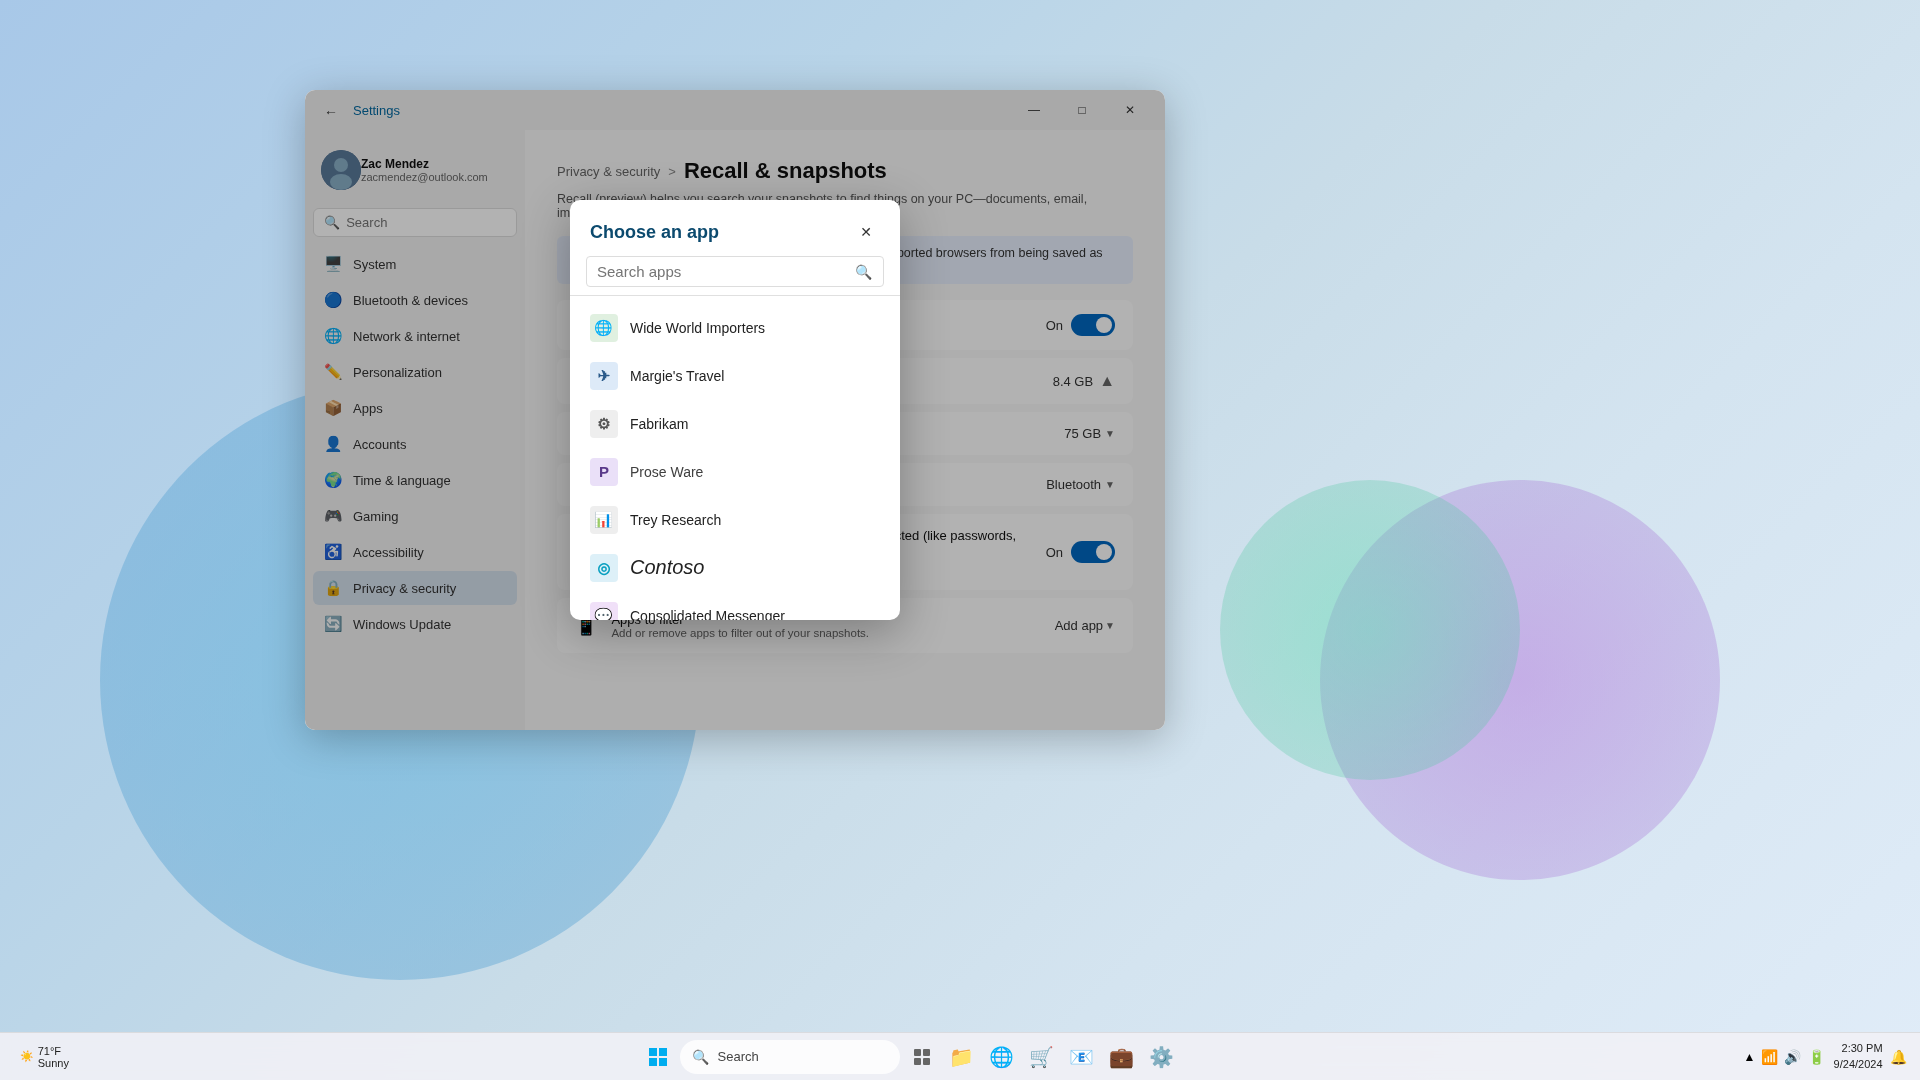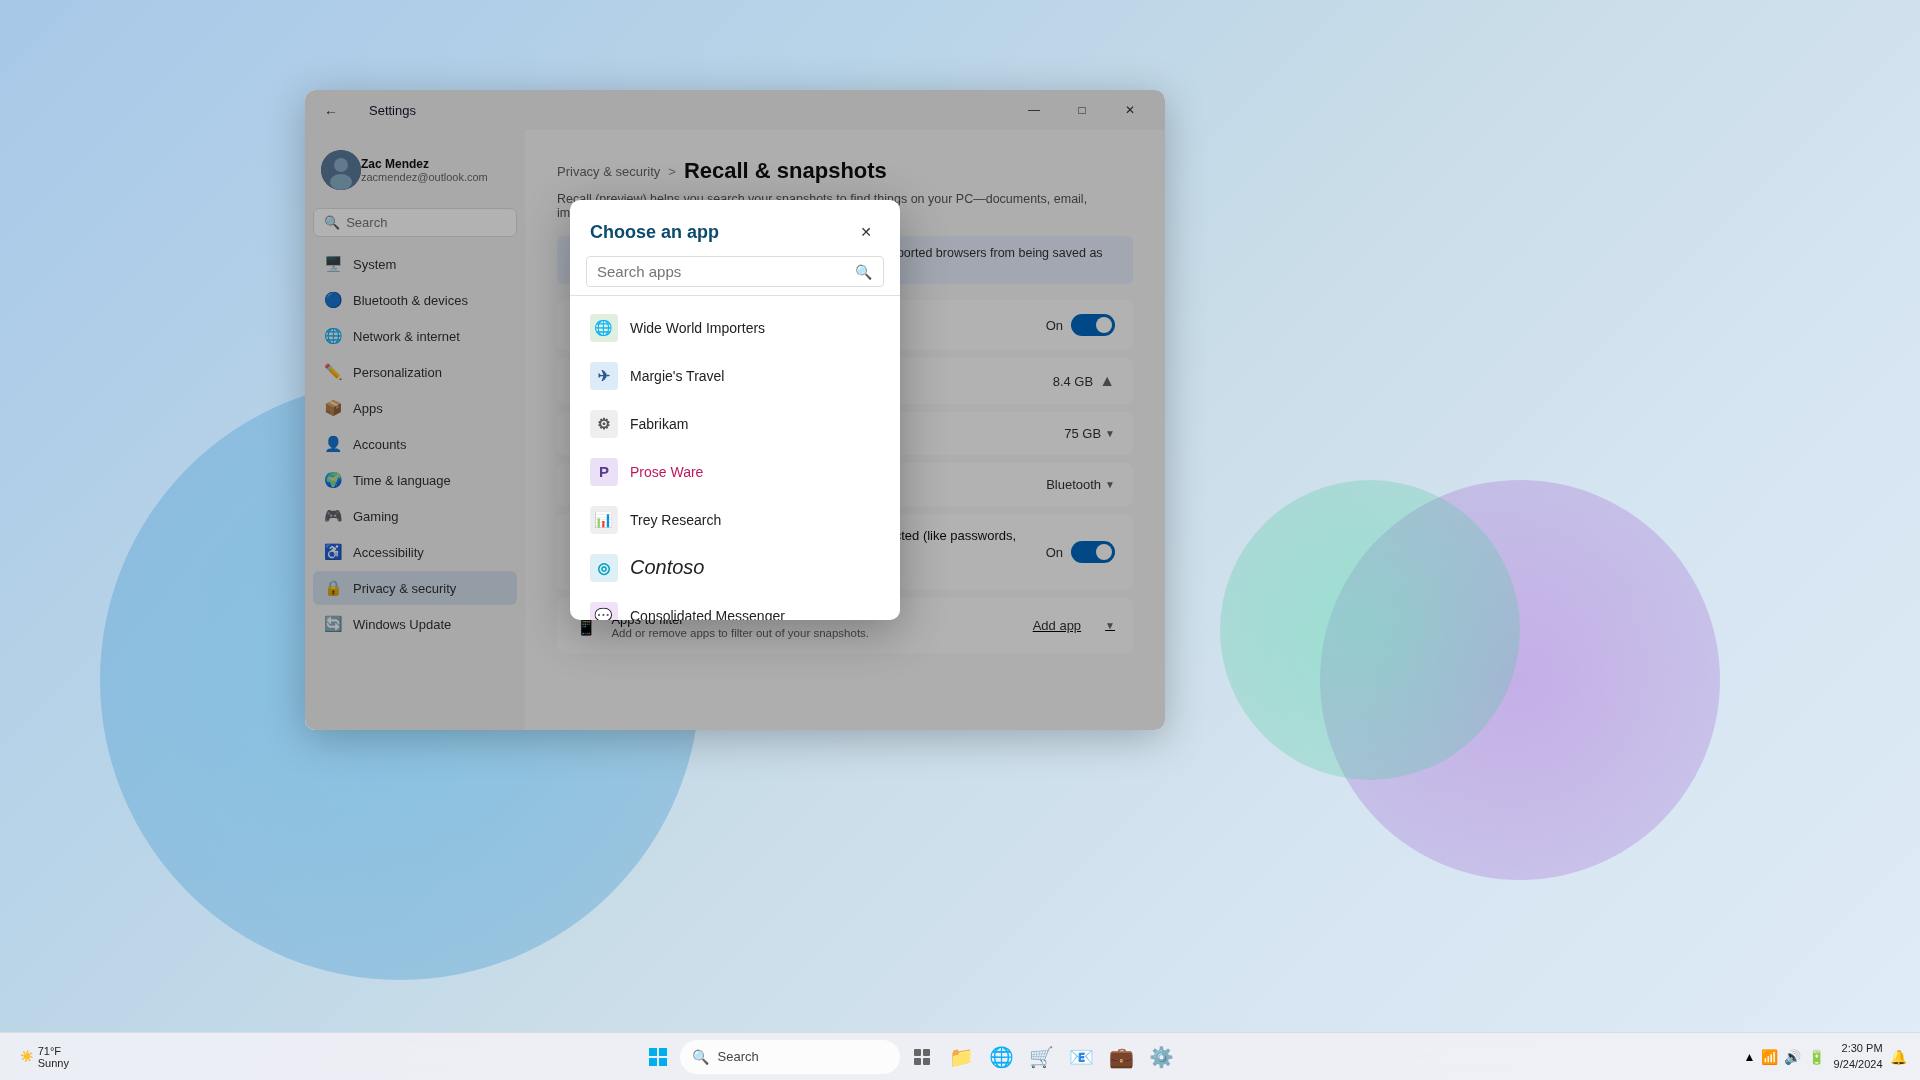--- a/index.html
+++ b/index.html
@@ -143,22 +143,21 @@
       display: flex;
       align-items: center;
       justify-content: center;
       font-size: 12px;
       cursor: pointer;
       border-radius: 4px;
       color: #333;
     }
     .window-title-text {
       font-size: 13px;
-      color: #0f172a;
-      margin-left: 16px;
+      color: #0369a1;
     }
     .back-btn {
       width: 28px; height: 28px;
       border-radius: 50%;
       display: flex; align-items: center; justify-content: center;
       cursor: pointer;
       font-size: 14px;
       color: #333;
     }
 
@@ -559,21 +558,21 @@
       </div>
 
       <div class="setting-row">
         <div class="setting-row-left">
           <span style="font-size:18px;">📱</span>
           <div>
             <div class="setting-label">Apps to filter</div>
             <div class="setting-sublabel">Add or remove apps to filter out of your snapshots.</div>
           </div>
         </div>
-        <div style="display:flex;align-items:center;gap:24px;text-decoration:underline;">
+        <div style="display:flex;align-items:center;gap:2px;">
           <span style="font-size:13px;color:#333;cursor:pointer;">Add app</span>
           <span class="chevron">▼</span>
         </div>
       </div>
     </div>
   </div>
 
   <div class="modal-overlay">
     <div class="modal">
       <div class="modal-header">
@@ -605,21 +604,21 @@
           <div class="app-item">
       <div class="app-icon" style="background:#eee;color:#555;font-size:15px;font-weight:bold;">
         ⚙
       </div>
       <span style="font-size:14px;color:#222;">Fabrikam</span>
     </div>
           <div class="app-item">
       <div class="app-icon" style="background:#eae0f8;color:#5a3a8a;font-size:15px;font-weight:bold;">
         P
       </div>
-      <span style="font-size:14px;color:#be185d;">Prose Ware</span>
+      <span style="font-size:14px;color:#404040;">Prose Ware</span>
     </div>
           <div class="app-item">
       <div class="app-icon" style="background:#eee;color:#555;font-size:15px;font-weight:bold;">
         📊
       </div>
       <span style="font-size:14px;color:#222;">Trey Research</span>
     </div>
           <div class="app-item">
       <div class="app-icon" style="background:#ddf0f8;color:#0aa0c0;font-size:15px;font-weight:bold;">
         ◎

